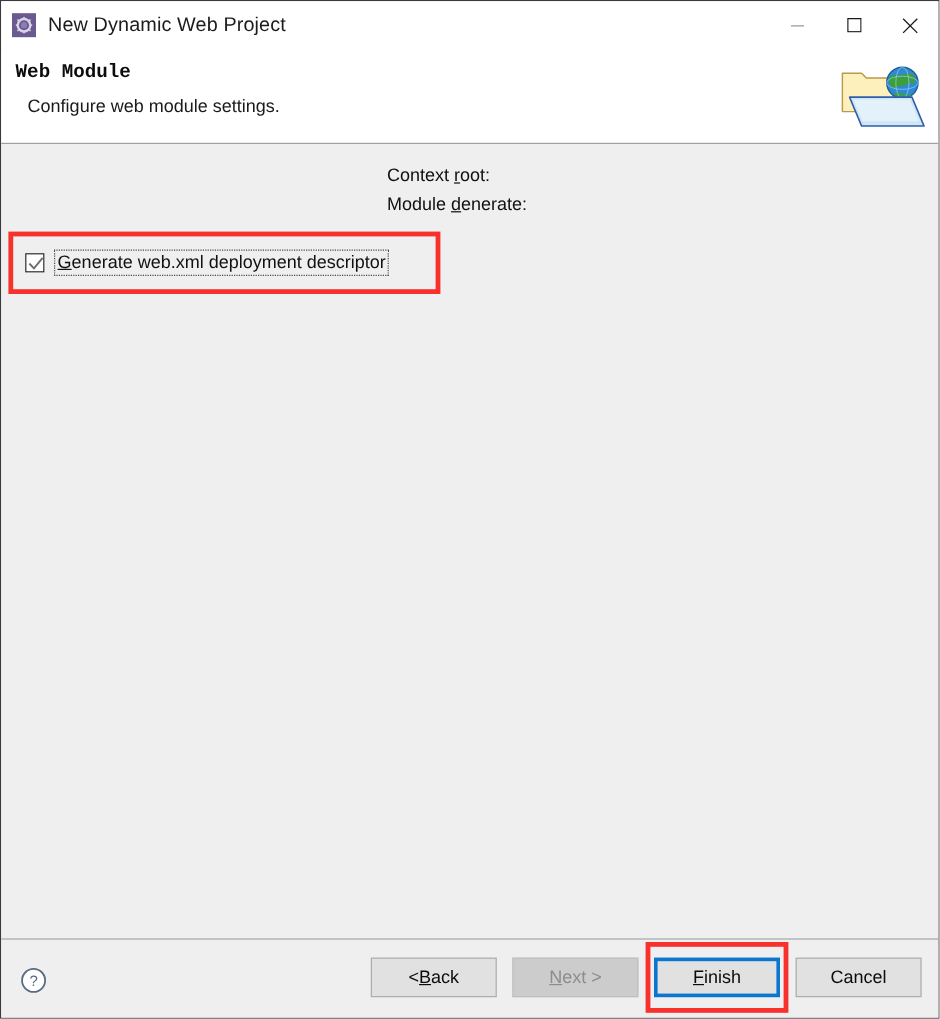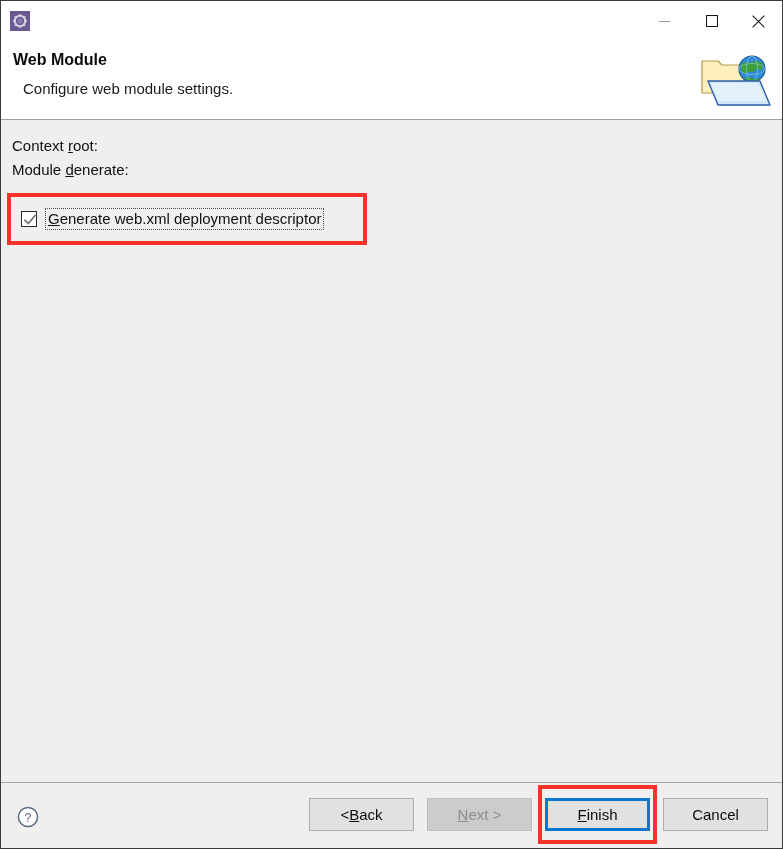--- a/index.html
+++ b/index.html
@@ -71,20 +71,21 @@
     min-height: 79px;
     background: #ffffff;
     border-bottom: 1px solid #a0a0a0;
     padding: 9px 0 0 12px;
   }
   #header-title {
     font-size: 16px;
     font-weight: bold;
     color: #0c0c0c;
     line-height: 20px;
+    font-family: Liberation Mono, monospace;
   }
   #header-desc {
     font-size: 15px;
     color: #1a1a1a;
     line-height: 20px;
     margin-top: 9px;
     margin-left: 10px;
   }
   #banner-icon {
     position: absolute;
@@ -98,20 +99,21 @@
     flex: 1 1 auto;
     background: #efefef;
     padding: 18px 11px 0 11px;
   }
 
   .field-row {
     display: flex;
     align-items: center;
     margin-bottom: 9px;
     height: 15px;
+    flex-direction: column;
   }
   .field-label {
     font-size: 15px;
     color: #101010;
     width: 138px;
     flex: 0 0 138px;
     white-space: nowrap;
   }
   .field-label u { text-decoration: underline; }
   .field-input {
@@ -243,20 +245,21 @@
           <rect x="6.3" y="11.8" width="1.4" height="2.2"></rect>
           <rect x="0" y="6.3" width="2.2" height="1.4"></rect>
           <rect x="11.8" y="6.3" width="2.2" height="1.4"></rect>
           <rect x="1.6" y="1.9" width="1.3" height="2" transform="rotate(-45 2.25 2.9)"></rect>
           <rect x="11.1" y="1.9" width="1.3" height="2" transform="rotate(45 11.75 2.9)"></rect>
           <rect x="1.6" y="10.1" width="1.3" height="2" transform="rotate(45 2.25 11.1)"></rect>
           <rect x="11.1" y="10.1" width="1.3" height="2" transform="rotate(-45 11.75 11.1)"></rect>
         </g>
       </svg>
     </div>
+    <div id="title-text">New Dynamic Web Project</div>
 
     <div id="win-controls">
       <div class="win-btn">
         <svg width="11" height="11" viewBox="0 0 11 11" xmlns="http://www.w3.org/2000/svg">
           <line x1="0" y1="5.5" x2="11" y2="5.5" stroke="#9a9a9a" stroke-width="1"></line>
         </svg>
       </div>
       <div class="win-btn">
         <svg width="12" height="12" viewBox="0 0 12 12" xmlns="http://www.w3.org/2000/svg">
           <rect x="0.5" y="0.5" width="11" height="11" fill="none" stroke="#1a1a1a" stroke-width="1.1"></rect>

